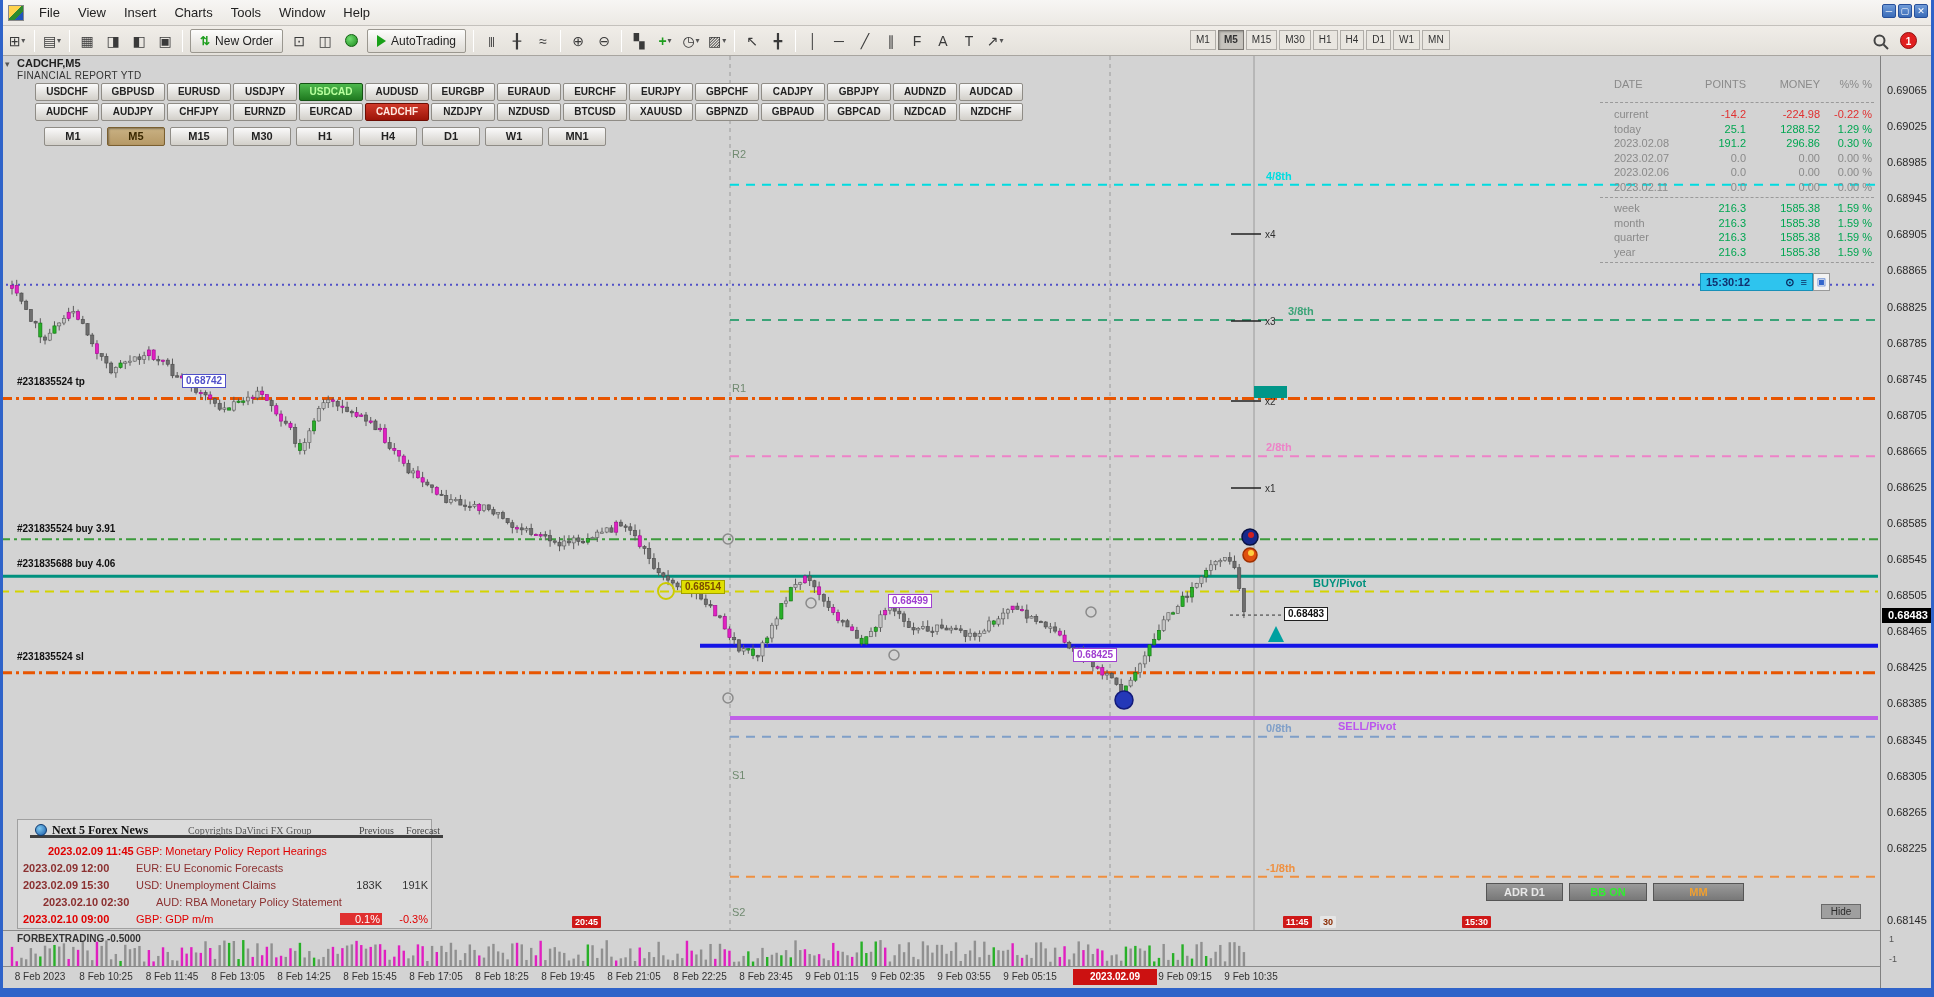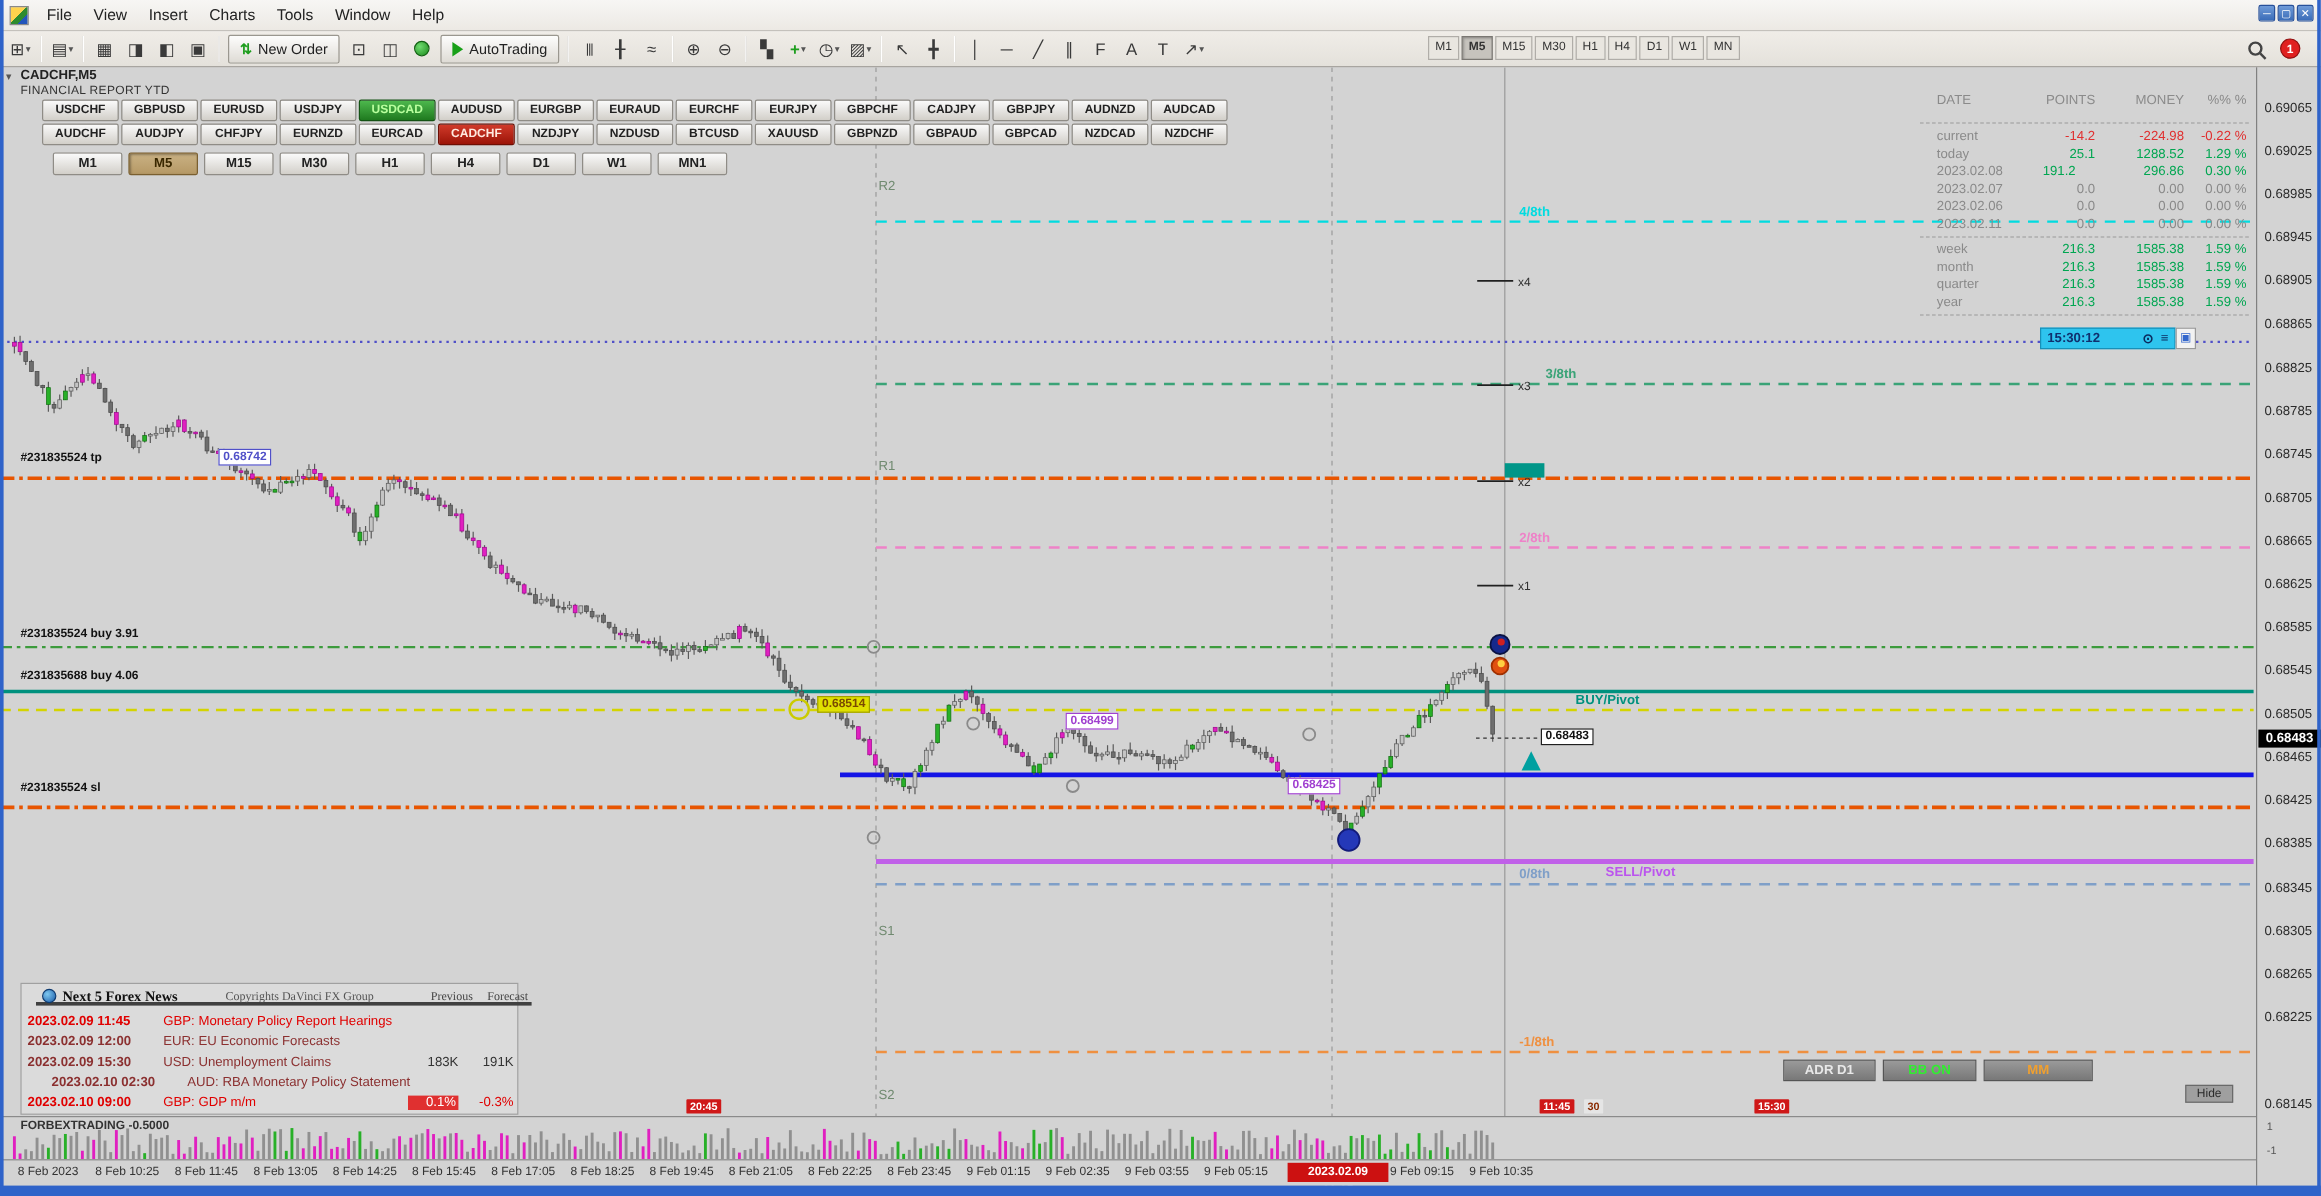--- a/index.html
+++ b/index.html
@@ -920,21 +920,21 @@
           <span class="st-c st-pct" style="color: rgb(224, 48, 48);">-0.22 %</span>
         </div>
         <div class="st-row" style="top: 44.5px;">
           <span class="st-c st-label" style="color: rgb(138, 138, 138);">today</span>
           <span class="st-c st-pts" style="color: rgb(0, 166, 81);">25.1</span>
           <span class="st-c st-money" style="color: rgb(0, 166, 81);">1288.52</span>
           <span class="st-c st-pct" style="color: rgb(0, 166, 81);">1.29 %</span>
         </div>
         <div class="st-row" style="top: 59px;">
           <span class="st-c st-label" style="color: rgb(138, 138, 138);">2023.02.08</span>
-          <span class="st-c st-pts" style="color: rgb(0, 166, 81); text-align: center;">191.2</span>
+          <span class="st-c st-pts" style="color: rgb(0, 166, 81);">191.2</span>
           <span class="st-c st-money" style="color: rgb(0, 166, 81);">296.86</span>
           <span class="st-c st-pct" style="color: rgb(0, 166, 81);">0.30 %</span>
         </div>
         <div class="st-row" style="top: 73.5px;">
           <span class="st-c st-label" style="color: rgb(138, 138, 138);">2023.02.07</span>
           <span class="st-c st-pts" style="color: rgb(138, 138, 138);">0.0</span>
           <span class="st-c st-money" style="color: rgb(138, 138, 138);">0.00</span>
           <span class="st-c st-pct" style="color: rgb(138, 138, 138);">0.00 %</span>
         </div>
         <div class="st-row" style="top: 88px;">
@@ -988,21 +988,21 @@
     <div id="news">
       <div id="news-head">
         <span id="news-globe"></span>
         <span id="news-title">Next 5 Forex News</span>
         <span id="news-copy">Copyrights DaVinci FX Group</span>
         <span id="news-prev-h">Previous</span>
         <span id="news-fore-h">Forecast</span>
       </div>
       <div id="news-rows">
           <div class="news-row" style="top: 25px;">
-            <span class="nr-time" style="color: rgb(224, 0, 0);">2023.02.09 11:45</span>
+            <span class="nr-time" style="color: rgb(224, 0, 0); margin-left: 25px;">2023.02.09 11:45</span>
             <span class="nr-event" style="color: rgb(224, 0, 0);">GBP: Monetary Policy Report Hearings</span>
           </div>
           <div class="news-row" style="top: 42px;">
             <span class="nr-time" style="color: rgb(139, 48, 48);">2023.02.09 12:00</span>
             <span class="nr-event" style="color: rgb(139, 48, 48);">EUR: EU Economic Forecasts</span>
           </div>
           <div class="news-row" style="top: 59px;">
             <span class="nr-time" style="color: rgb(139, 48, 48);">2023.02.09 15:30</span>
             <span class="nr-event" style="color: rgb(139, 48, 48);">USD: Unemployment Claims</span>
             <span class="nr-prev">183K</span>

